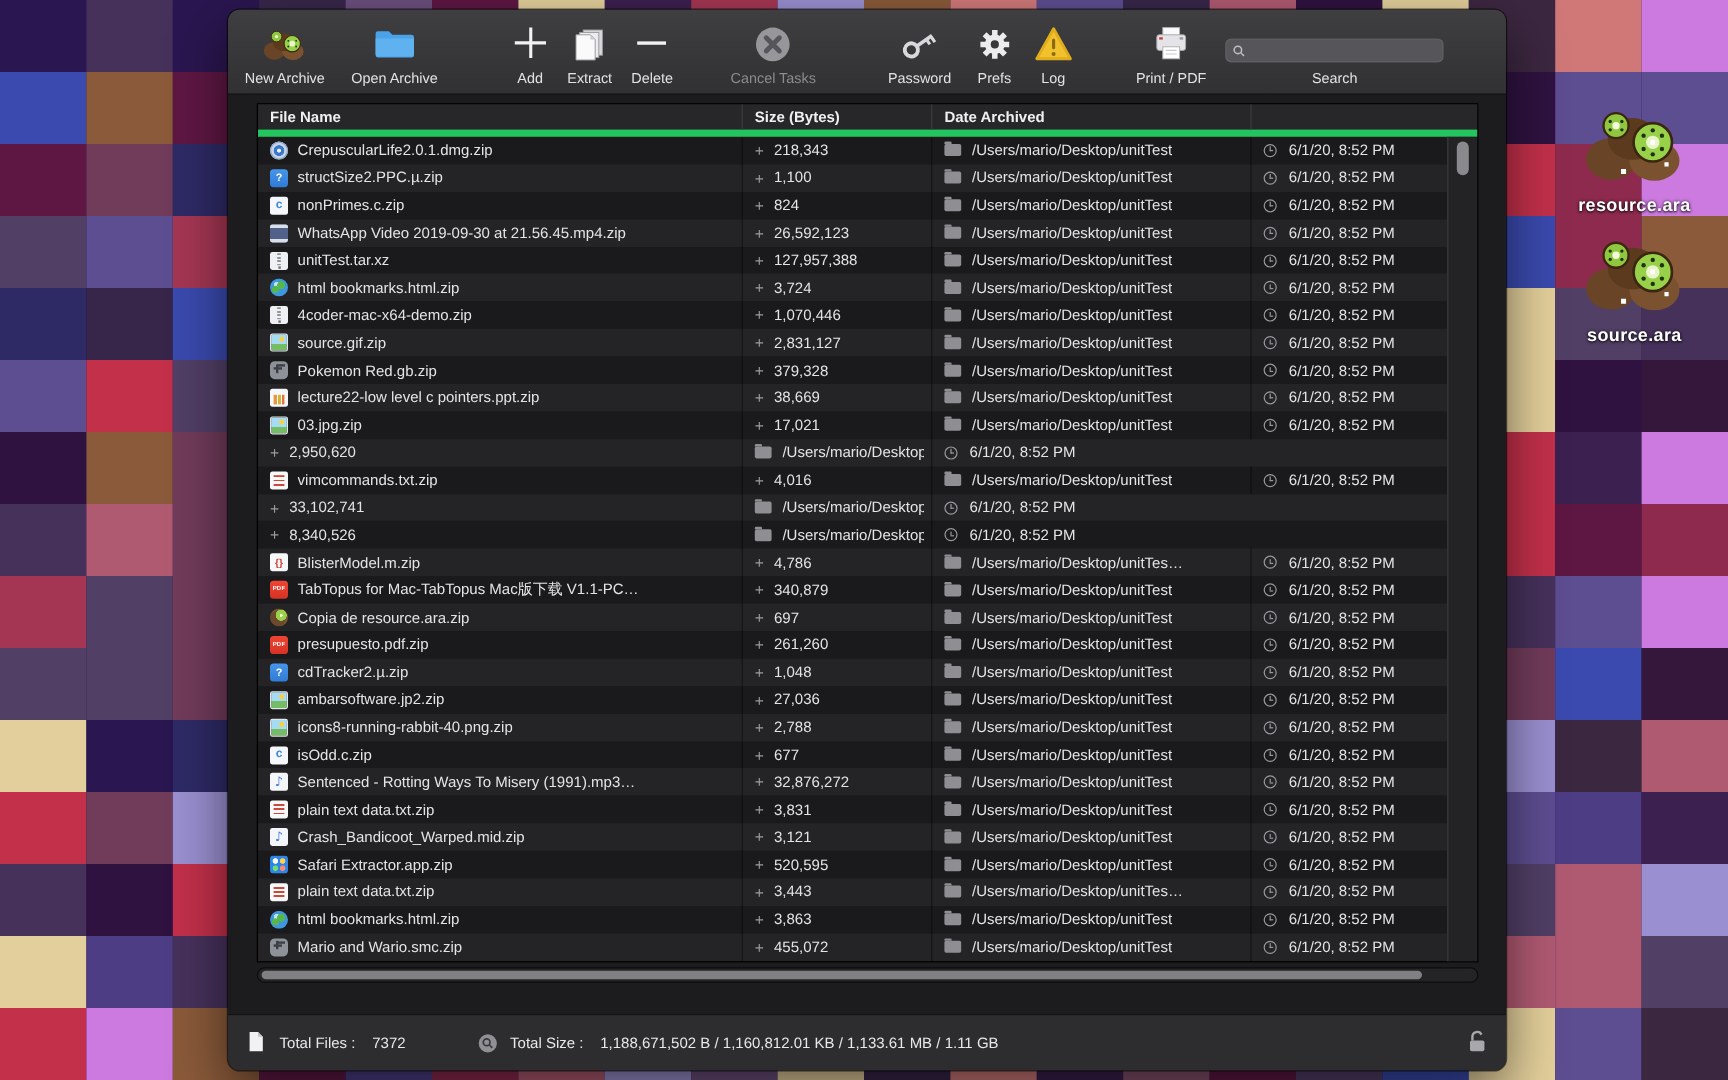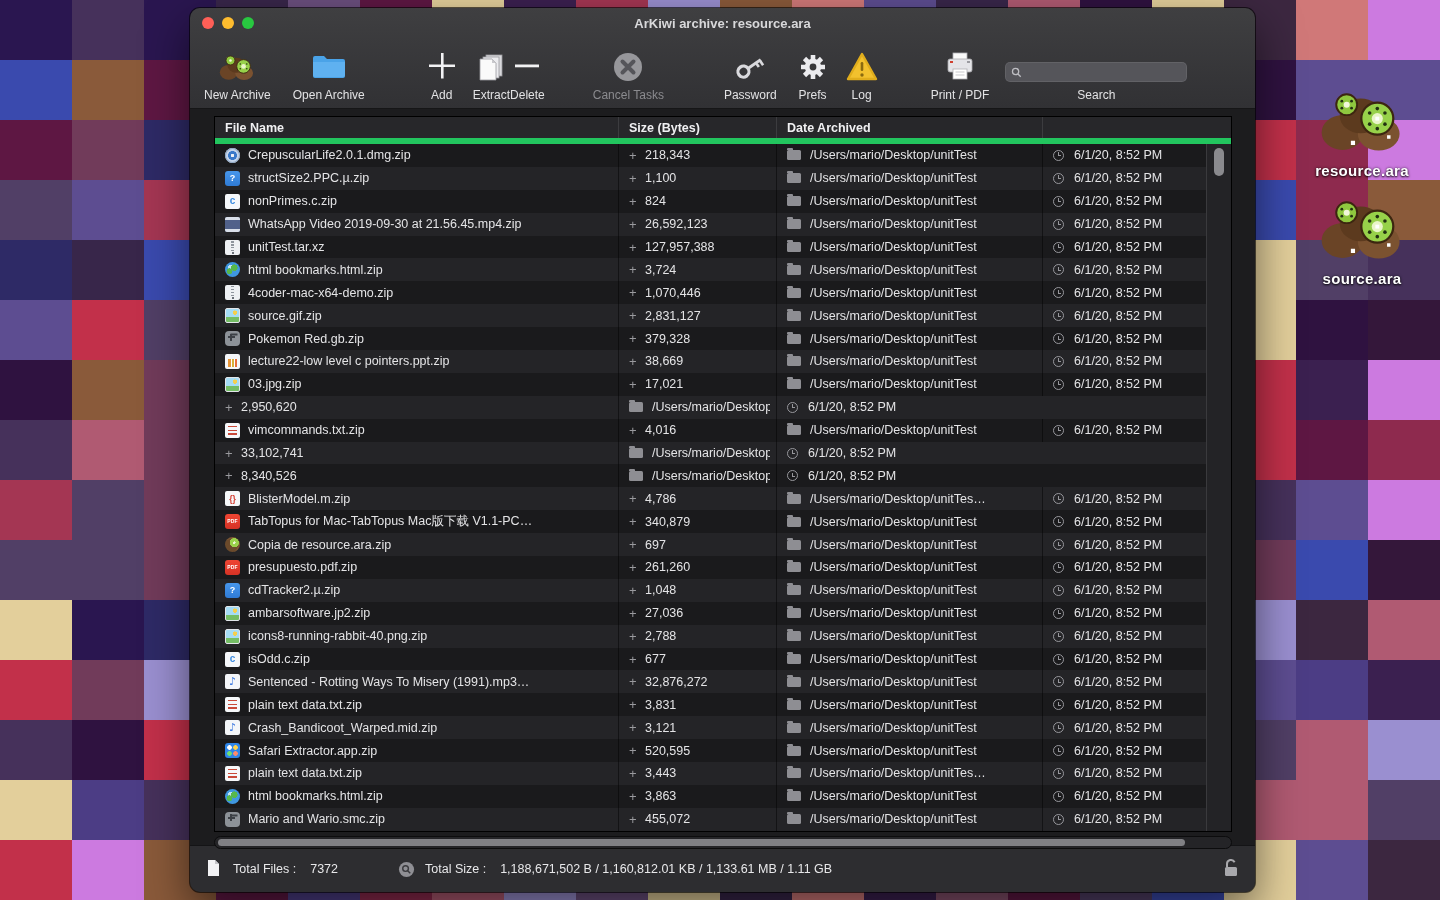--- a/index.html
+++ b/index.html
@@ -469,28 +469,20 @@
       <circle cx="43" cy="14.8" r="1.3" fill="#223012"></circle>
         <circle cx="43" cy="29.2" r="1.3" fill="#223012"></circle>
       <path d="M24 38 h3 v3 h-3 z M50 34 h2.5 v2.5 h-2.5 z" fill="#fff"></path>
     </svg>
   </span>
   <span class="dlabel">source.ara</span>
 </div>
 
 <div id="win">
   <div class="header">
-    <div class="titlebar">
-      <div class="traffic">
-        <span class="tl red"></span>
-        <span class="tl yellow"></span>
-        <span class="tl green"></span>
-      </div>
-      <div class="wtitle">ArKiwi archive: resource.ara</div>
-    </div>
 
     <div class="toolbar">
       <div class="tb-item" style="margin-left:4px;">
         <span class="tb-ic">
           <svg width="38" height="32" viewBox="0 0 64 46">
             <ellipse cx="18" cy="32" rx="15" ry="12.5" fill="#6a4426"></ellipse>
               <ellipse cx="44" cy="33" rx="15" ry="12" fill="#7b5230"></ellipse>
             <ellipse cx="31" cy="20" rx="15" ry="12.5" fill="#5c3a1e"></ellipse>
             <circle cx="21" cy="12" r="7.5" fill="#8fc83f" stroke="#3c2610" stroke-width="1.4"></circle>
               <circle cx="21" cy="12" r="2.2" fill="#f2f8da"></circle>
@@ -529,21 +521,21 @@
           <svg width="34" height="32" viewBox="0 0 34 32">
             <rect x="12" y="4" width="16" height="21" fill="#d9d9dc" stroke="#9a9a9e" stroke-width=".8"></rect>
             <rect x="9" y="6" width="16" height="21" fill="#ececef" stroke="#9a9a9e" stroke-width=".8"></rect>
             <path d="M6 8 h12 l4 4 v17 H6 z" fill="#fafafa" stroke="#9a9a9e" stroke-width=".8"></path>
             <path d="M18 8 l4 4 h-4 z" fill="#c9c9cd"></path>
           </svg>
         </span>
         <span class="tb-label">Extract</span>
       </div>
 
-      <div class="tb-item" style="margin-left:0;">
+      <div class="tb-item" style="margin-left:16px;">
         <span class="tb-ic">
           <svg width="32" height="34" viewBox="0 0 32 34">
               <rect x="4" y="14.5" width="24" height="2.8" fill="#f2f2f4"></rect>
             </svg>
         </span>
         <span class="tb-label">Delete</span>
       </div>
 
       <div class="tb-item disabled" style="margin-left:48px;">
         <span class="tb-ic">

